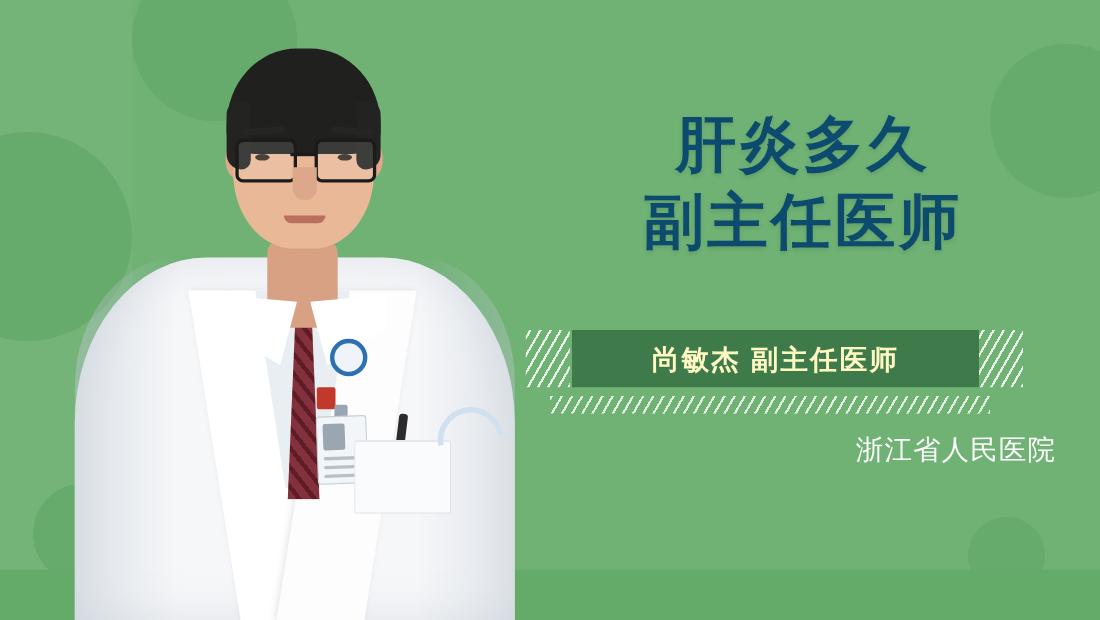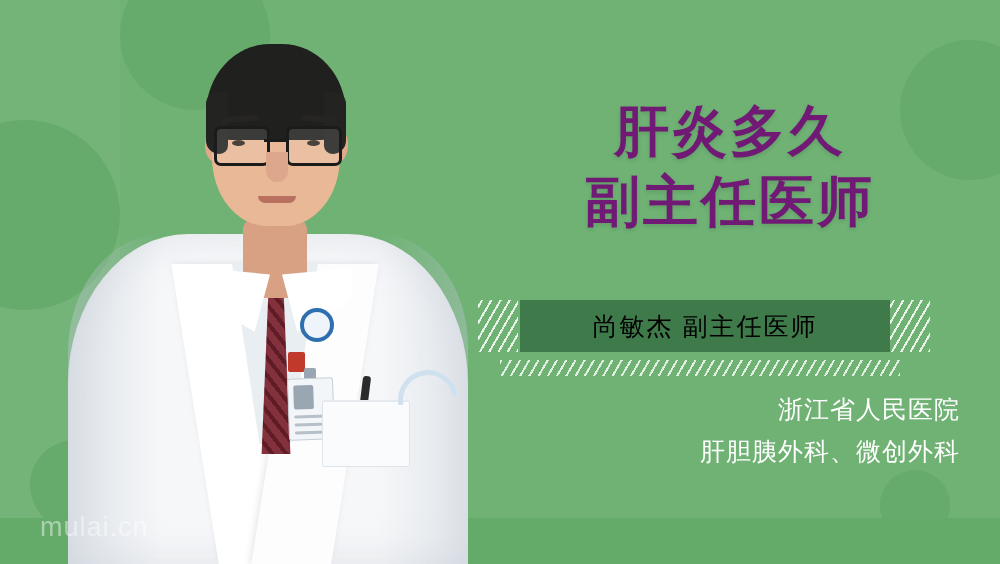--- a/index.html
+++ b/index.html
@@ -377,42 +377,42 @@
 
   
   .title-wrap {
     position: absolute;
     left: 500px;
     top: 96px;
     width: 460px;
     text-align: center;
   }
   .title-line {
-    color: #701a75;
+    color: #0c4a6e;
     font-size: 55px;
     line-height: 70px;
     font-weight: bold;
     letter-spacing: 3px;
     text-shadow: 0 2px 4px rgba(0,0,0,0.12);
   }
   .name-bar {
     position: absolute;
     left: 520px;
     top: 300px;
     width: 370px;
     height: 52px;
     background: #3f7a4a;
     display: flex;
     align-items: center;
     justify-content: center;
   }
   .name-bar-text {
-    color: #000000;
+    color: #fef9c3;
     font-size: 25px;
-    font-weight: normal;
+    font-weight: bold;
     letter-spacing: 2px;
   }
   .hatch {
     position: absolute;
     top: 300px;
     width: 40px;
     height: 52px;
     background-image: repeating-linear-gradient(
       -60deg,
       #ffffff 0 2px,
@@ -524,18 +524,16 @@
 
   <div class="hatch left"></div>
   <div class="hatch right"></div>
   <div class="name-bar">
     <span class="name-bar-text">尚敏杰  副主任医师</span>
   </div>
   <div class="hatch-row"></div>
 
   <div class="sub-wrap">
     <div class="sub-line">浙江省人民医院</div>
-    <div class="sub-line">肝胆胰外科、微创外科</div>
   </div>
 
-  <div class="watermark">mulai.cn</div>
 
 </div>
 
 </body></html>

